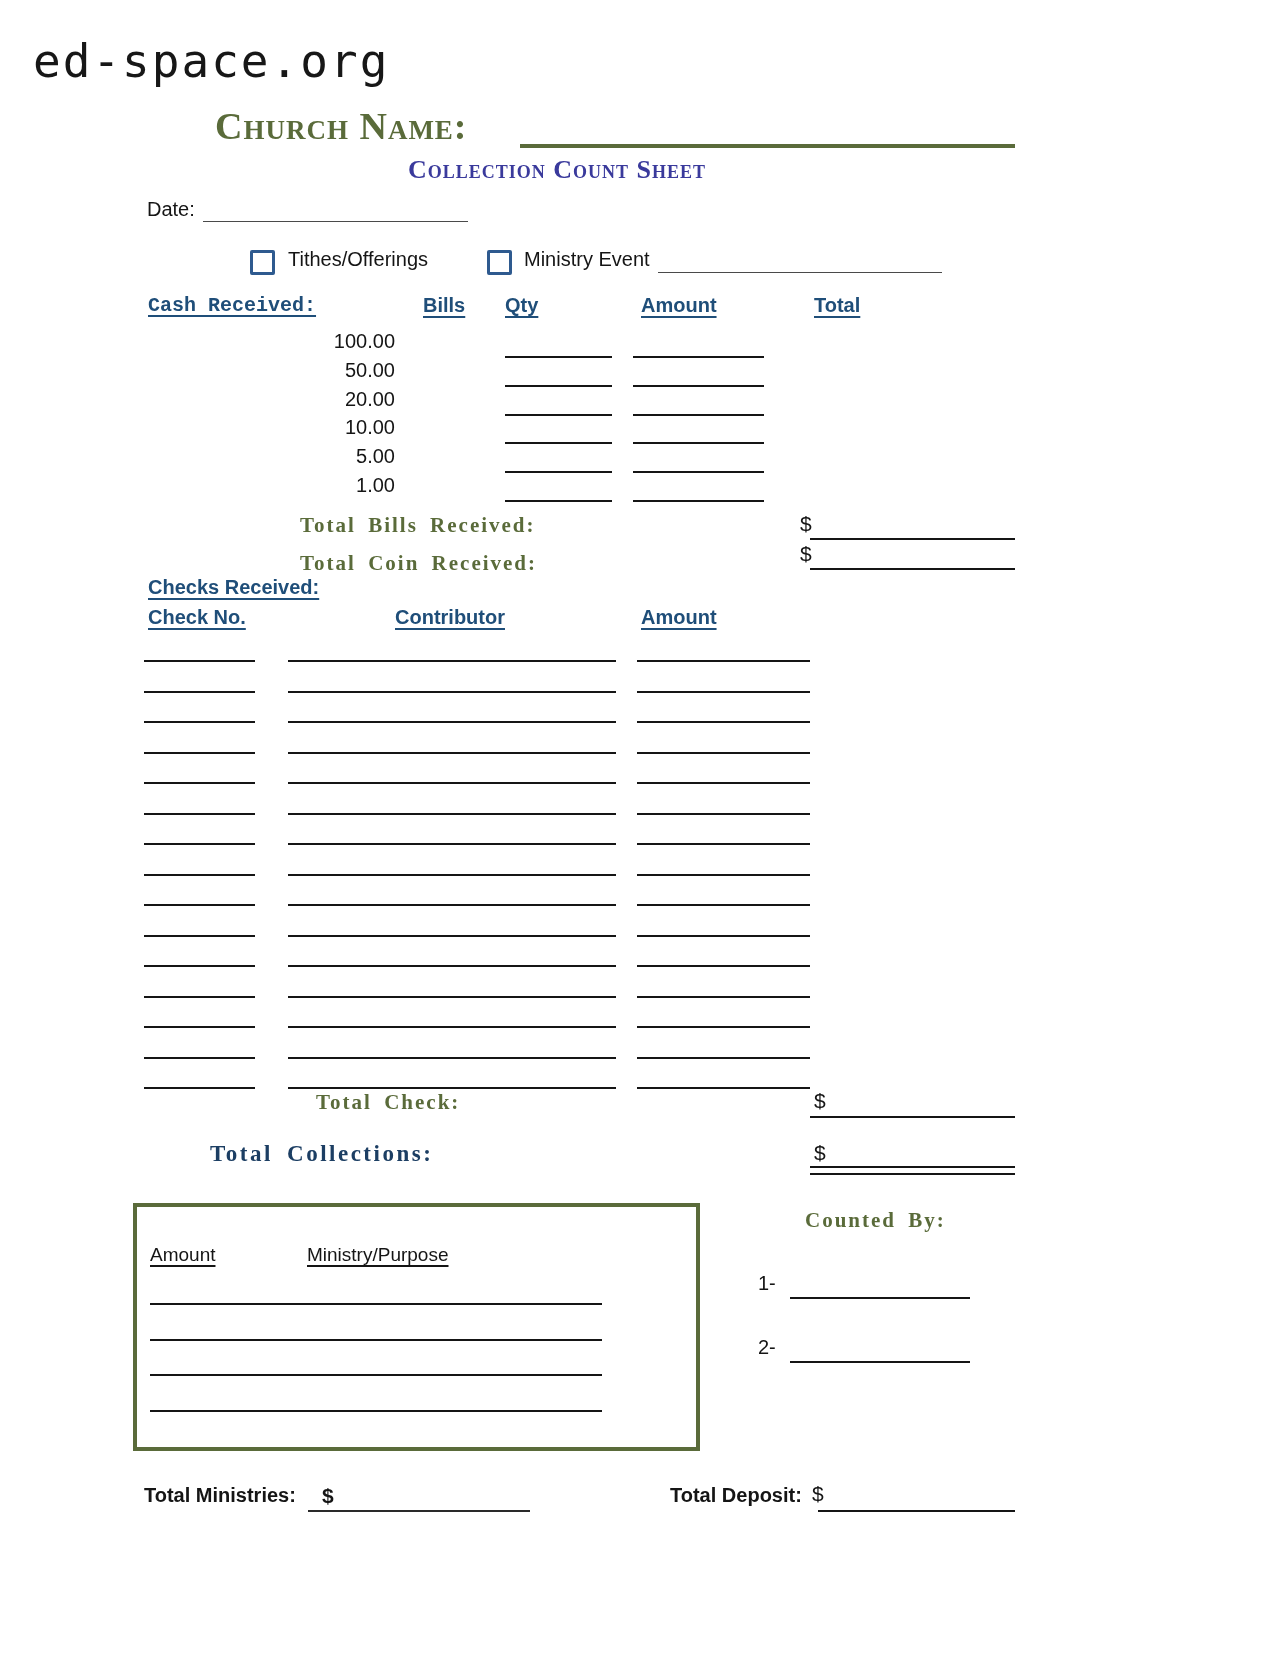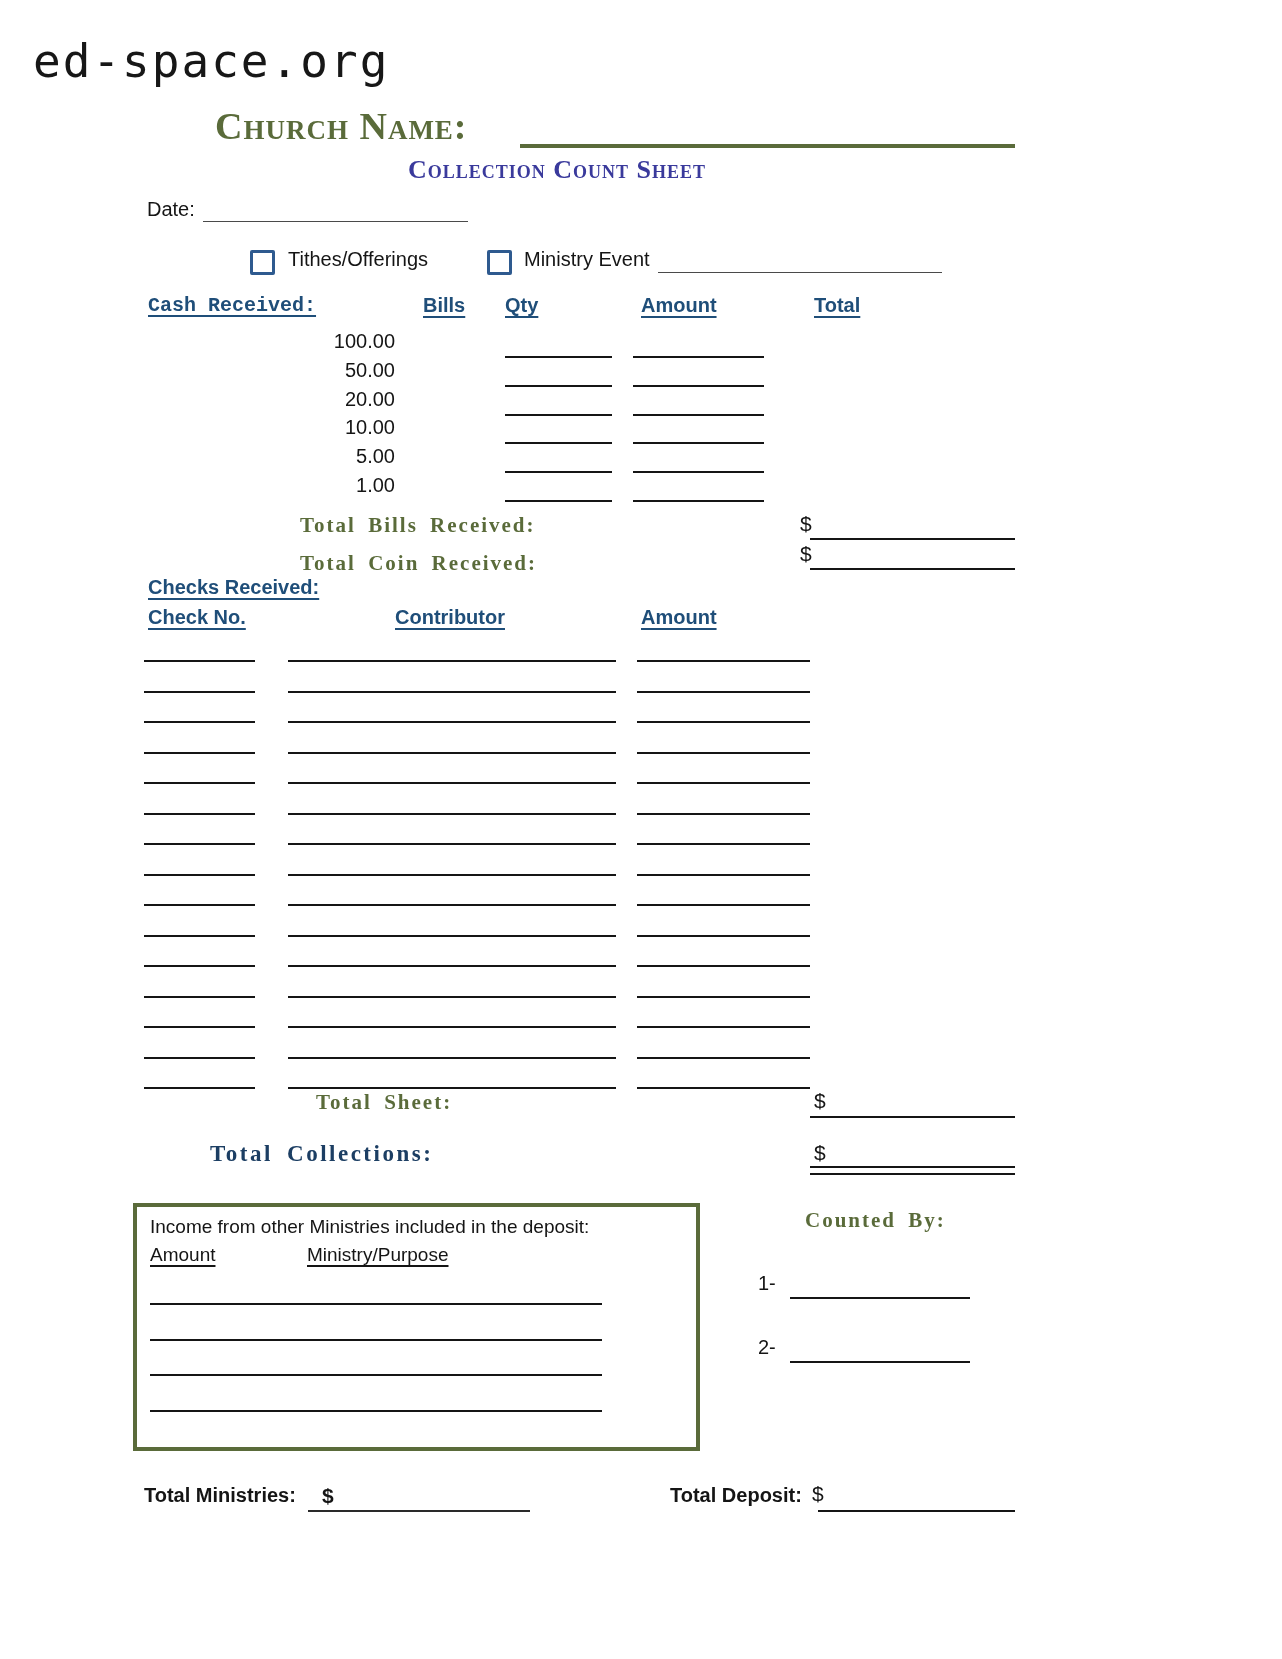--- a/index.html
+++ b/index.html
@@ -180,31 +180,30 @@
       <div class="blank-line contrib-line" style="top: 1026px;"></div>
       <div class="blank-line camount-line" style="top: 1026px;"></div>
       <div class="blank-line checkno-line" style="top: 1057px;"></div>
       <div class="blank-line contrib-line" style="top: 1057px;"></div>
       <div class="blank-line camount-line" style="top: 1057px;"></div>
       <div class="blank-line checkno-line" style="top: 1087px;"></div>
       <div class="blank-line contrib-line" style="top: 1087px;"></div>
       <div class="blank-line camount-line" style="top: 1087px;"></div>
     </div>
 
-  <div class="abs olive-label" style="left:316px;top:1090px;">Total Sheet:</div>
+  <div class="abs olive-label" style="left:316px;top:1090px;">Total Check:</div>
   <div class="abs dollar" style="left:814px;top:1089px;">$</div>
   <div class="abs total-line" style="left:810px;top:1091px;width:205px;height:25px;"></div>
 
   <div class="abs navy-label" style="left:210px;top:1141px;">Total Collections:</div>
   <div class="abs dollar" style="left:814px;top:1141px;">$</div>
   <div class="abs" style="left:810px;top:1143px;width:205px;height:25px;border-bottom:0;"></div>
   <div class="abs dbl-line" style="left:810px;top:1166px;width:205px;"></div>
 
   <div class="abs mbox"></div>
-  <div class="abs mbox-title">Income from other Ministries included in the deposit:</div>
   <div class="abs mbox-col mcol-amount">Amount</div>
   <div class="abs mbox-col mcol-ministry">Ministry/Purpose</div>
   <div id="ministry-lines">
       <div class="abs mline" style="top: 1303px;"></div>
       <div class="abs mline" style="top: 1339px;"></div>
       <div class="abs mline" style="top: 1374px;"></div>
       <div class="abs mline" style="top: 1410px;"></div>
     </div>
 
   <div class="abs olive-label counted-label">Counted By:</div>

